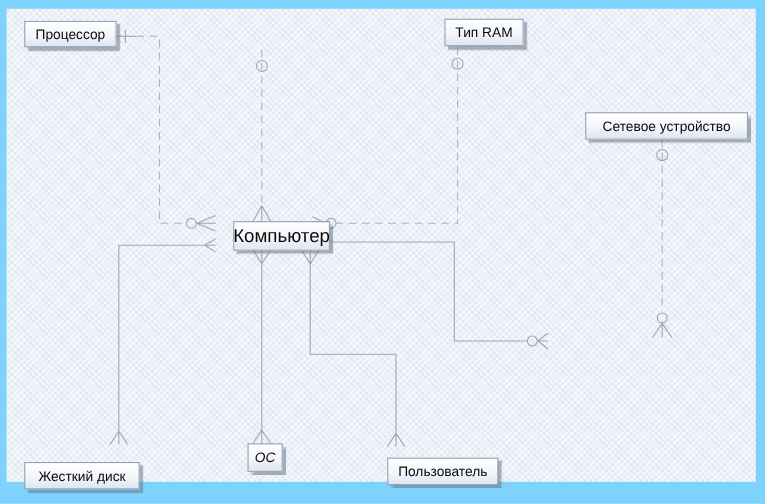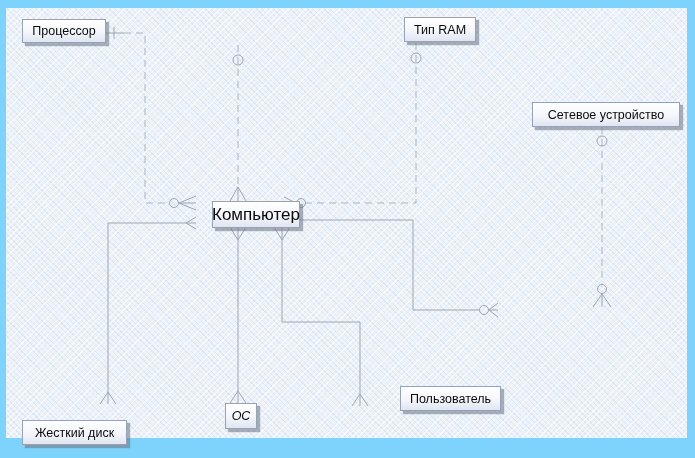--- a/index.html
+++ b/index.html
@@ -108,16 +108,16 @@
 
 
   <div class="entity" style="left:22px;top:420px;width:105px;height:25px;align-items:center;">
     <span>Жесткий диск</span>
   </div>
 
   <div class="entity" style="left:225px;top:403px;width:32px;height:26px;font-style:italic;">
     <span>ОС</span>
   </div>
 
-  <div class="entity" style="left:352px;top:386px;width:101px;height:25px;margin-left:48px;">
+  <div class="entity" style="left:352px;top:416px;width:101px;height:25px;">
     <span>Пользователь</span>
   </div>
 </div>
 
 </body></html>

